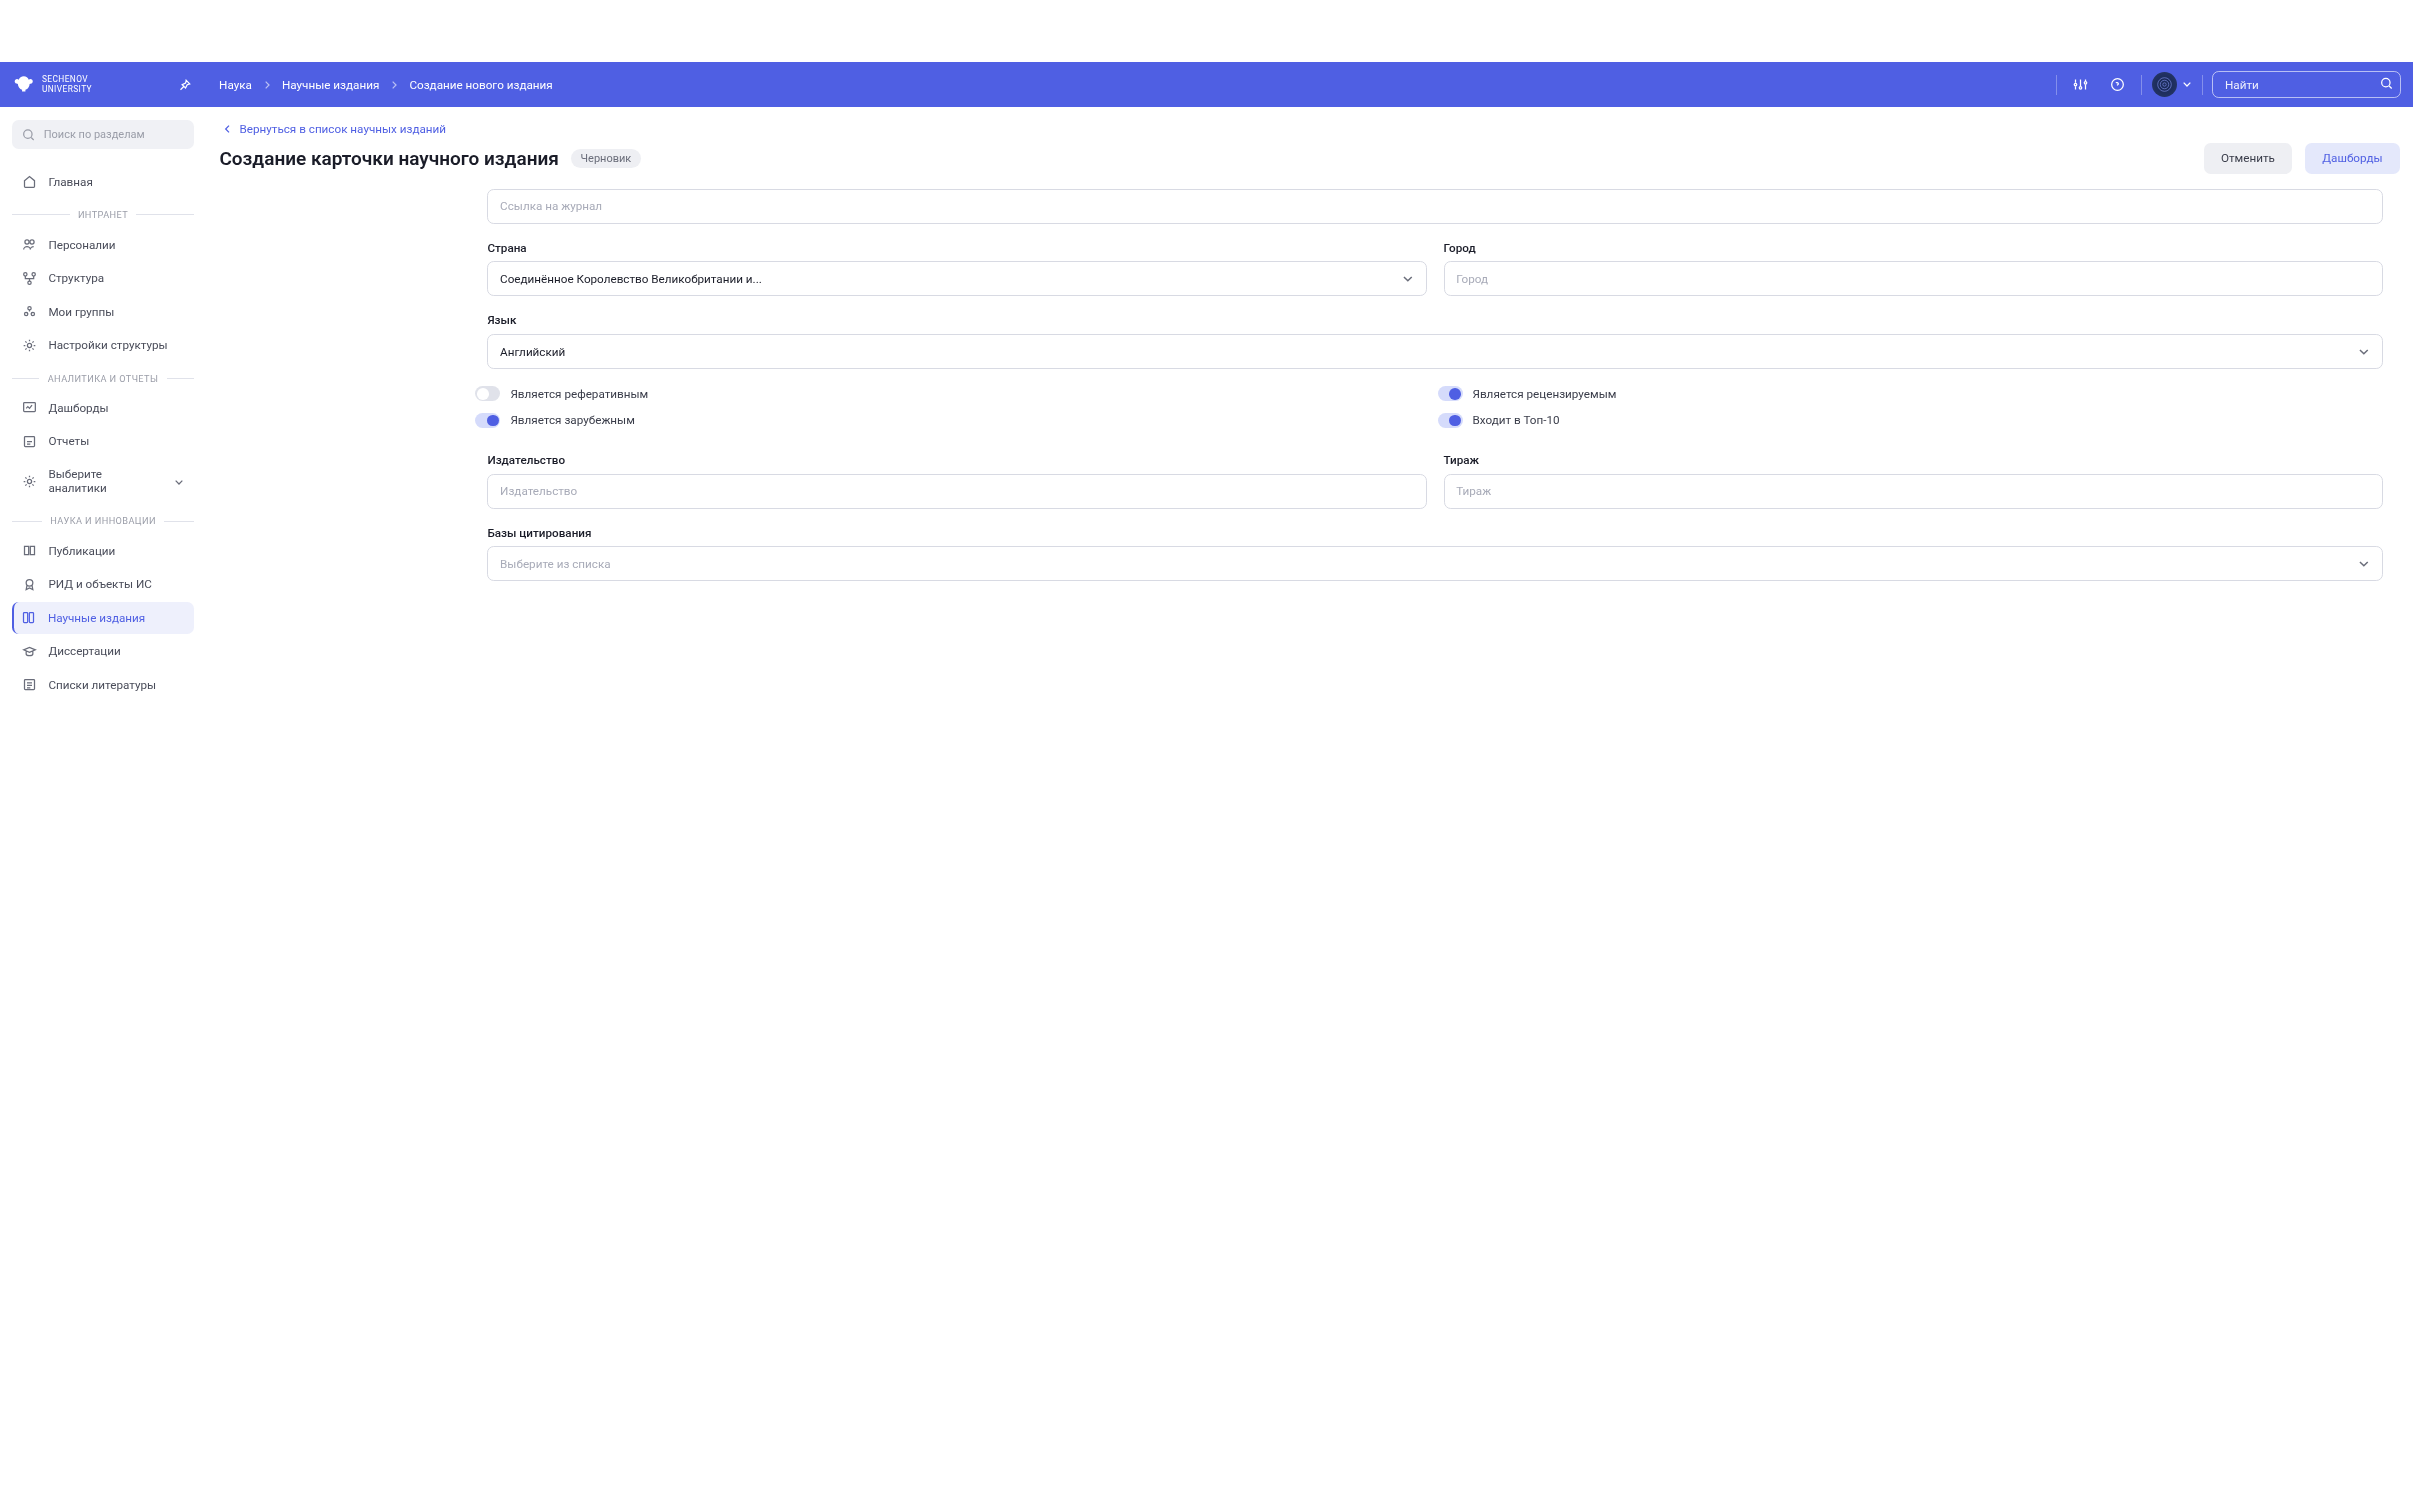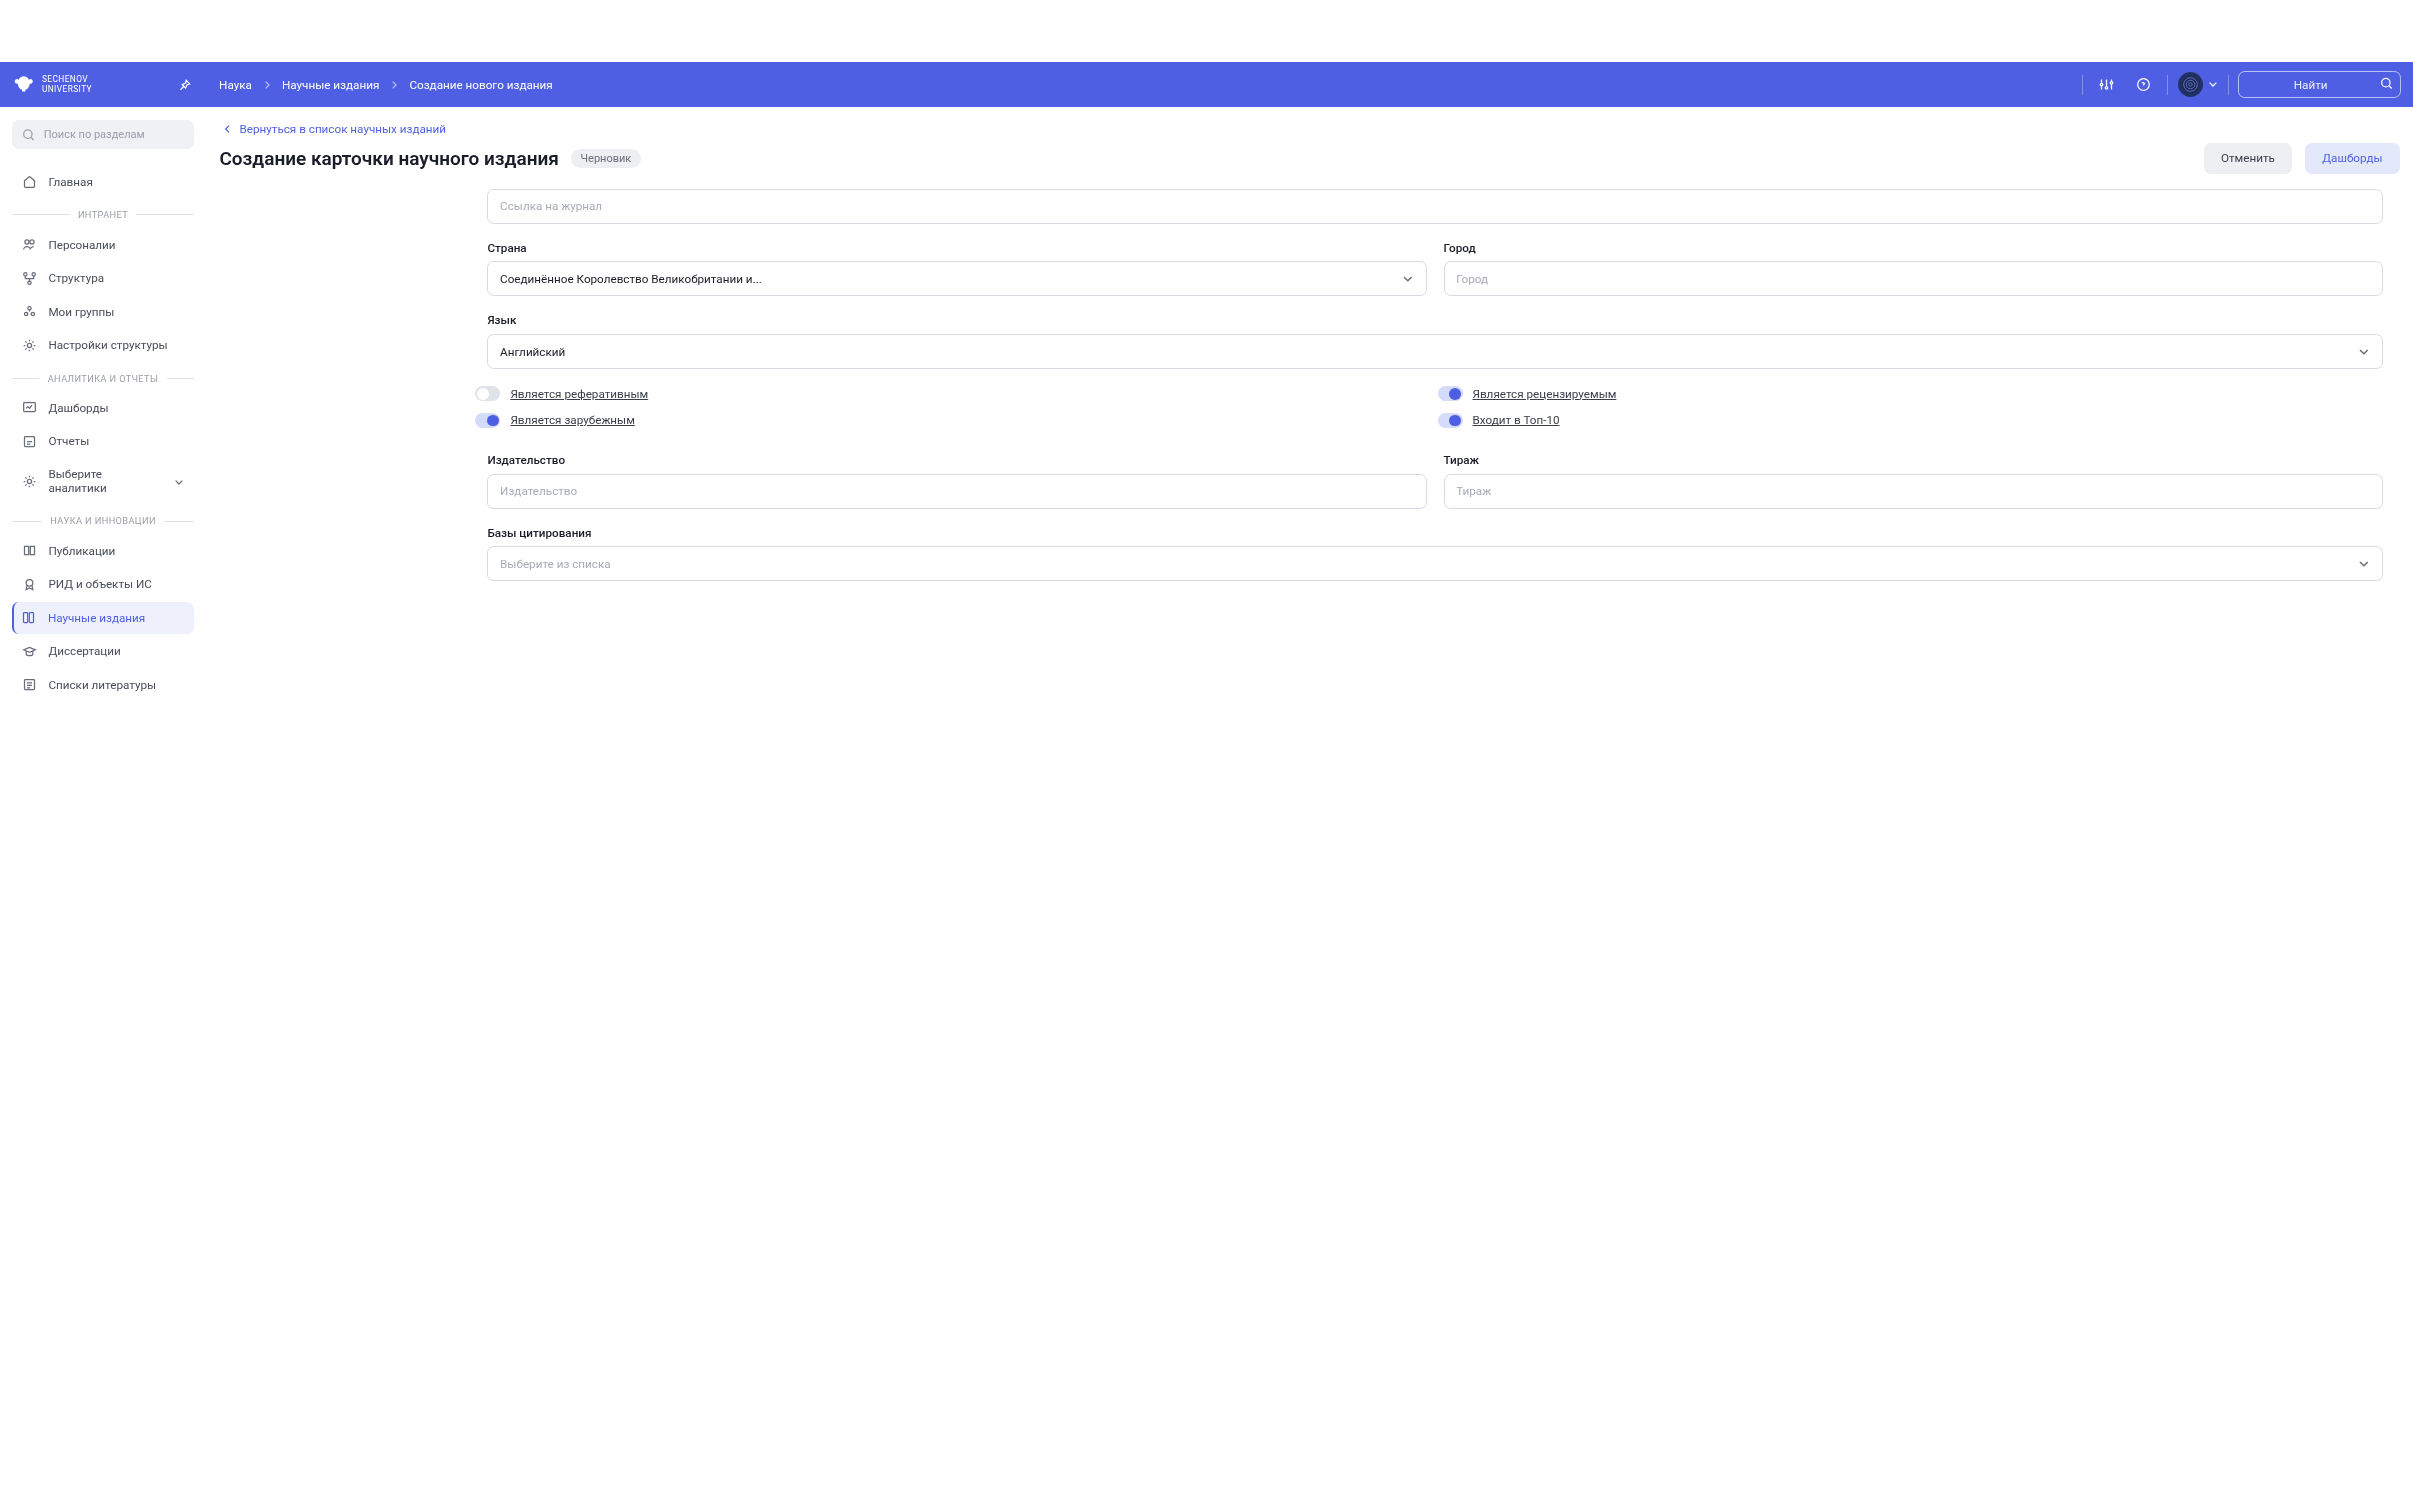--- a/index.html
+++ b/index.html
@@ -12,21 +12,21 @@
 .pin-btn { margin-left: 84px; width: 17px; height: 17px; display: flex; align-items: center; justify-content: center; cursor: pointer; }
 .breadcrumb { display: flex; align-items: center; gap: 11.7px; margin-left: 26px; font-size: 11.7px; }
 .breadcrumb-item { color: #fff; cursor: pointer; }
 .breadcrumb-sep { opacity: 0.6; }
 .header-right { margin-left: auto; display: flex; align-items: center; gap: 10px; }
 .header-divider { width: 0.8px; height: 20px; background: rgba(255,255,255,0.3); }
 .header-icon-btn { width: 27px; height: 27px; display: flex; align-items: center; justify-content: center; cursor: pointer; }
 .avatar { width: 25px; height: 25px; border-radius: 50%; background: radial-gradient(circle, #1a2a5a 30%, #2a3a6a 100%); display: flex; align-items: center; justify-content: center; cursor: pointer; }
 .avatar-dropdown { display: flex; align-items: center; gap: 5px; cursor: pointer; }
 .search-bar { position: relative; }
-.search-input { width: 163px; height: 27px; background: transparent; border: 0.8px solid rgba(255,255,255,0.6); border-radius: 6.7px; padding: 0 30px 0 11.7px; color: #fff; font-size: 11.7px; text-align: center; }
+.search-input { width: 189px; height: 27px; background: transparent; border: 0.8px solid rgba(255,255,255,0.6); border-radius: 6.7px; padding: 0 30px 0 11.7px; color: #fff; font-size: 11.7px; }
 .search-input::placeholder { color: rgba(255,255,255,0.9); }
 .search-icon-btn { position: absolute; right: 8.4px; top: 50%; transform: translateY(-50%); cursor: pointer; }
 .layout { display: flex; }
 .sidebar { width: 206px; padding: 13.4px 11.7px 0 11.7px; background: #fff; flex-shrink: 0; }
 .sidebar-search { position: relative; margin-bottom: 17px; }
 .sidebar-search input { width: 100%; height: 28.5px; background: #F0F1F5; border: none; border-radius: 6.7px; padding: 0 10px 0 32px; font-size: 11px; color: #333; }
 .sidebar-search input::placeholder { color: #9a9da8; }
 .sidebar-search-icon { position: absolute; left: 10px; top: 50%; transform: translateY(-50%); color: #9a9da8; }
 .sidebar-item { display: flex; align-items: center; gap: 11.7px; padding: 8.4px 10px; border-radius: 6.7px; cursor: pointer; color: #4a4d5a; font-size: 11.7px; margin-bottom: 1.7px; }
 .sidebar-item.active { background: #EEF0FC; color: #4F5FE3; border-left: 2.5px solid #4F5FE3; padding-left: 7.5px; }
@@ -56,21 +56,21 @@
 .form-select-text { overflow: hidden; text-overflow: ellipsis; white-space: nowrap; flex: 1; }
 .form-select-text.placeholder { color: #a8abb8; }
 .toggle-row { display: flex; gap: 17px; margin-bottom: 11.7px; }
 .toggle-group { flex: 1; display: flex; align-items: center; gap: 10px; }
 .toggle { width: 25px; height: 15px; border-radius: 8.4px; position: relative; cursor: pointer; flex-shrink: 0; }
 .toggle.off { background: #E0E2EA; }
 .toggle.on { background: #D5DBFB; }
 .toggle-knob { position: absolute; width: 11.7px; height: 11.7px; border-radius: 50%; top: 1.7px; transition: left 0.2s; }
 .toggle.off .toggle-knob { left: 1.7px; background: #fff; }
 .toggle.on .toggle-knob { left: 11.7px; background: #4F5FE3; }
-.toggle-label { font-size: 11.7px; color: #3a3d4a; text-decoration: underline; }
+.toggle-label { font-size: 11.7px; color: #3a3d4a; }
 .chevron-down { width: 11.7px; height: 11.7px; flex-shrink: 0; }
 </style>
 </head>
 <body>
 
 <div class="topspace"></div>
 
 <div class="header">
   <div class="logo">
     <svg class="logo-icon" viewBox="0 0 28 28" fill="#fff">

